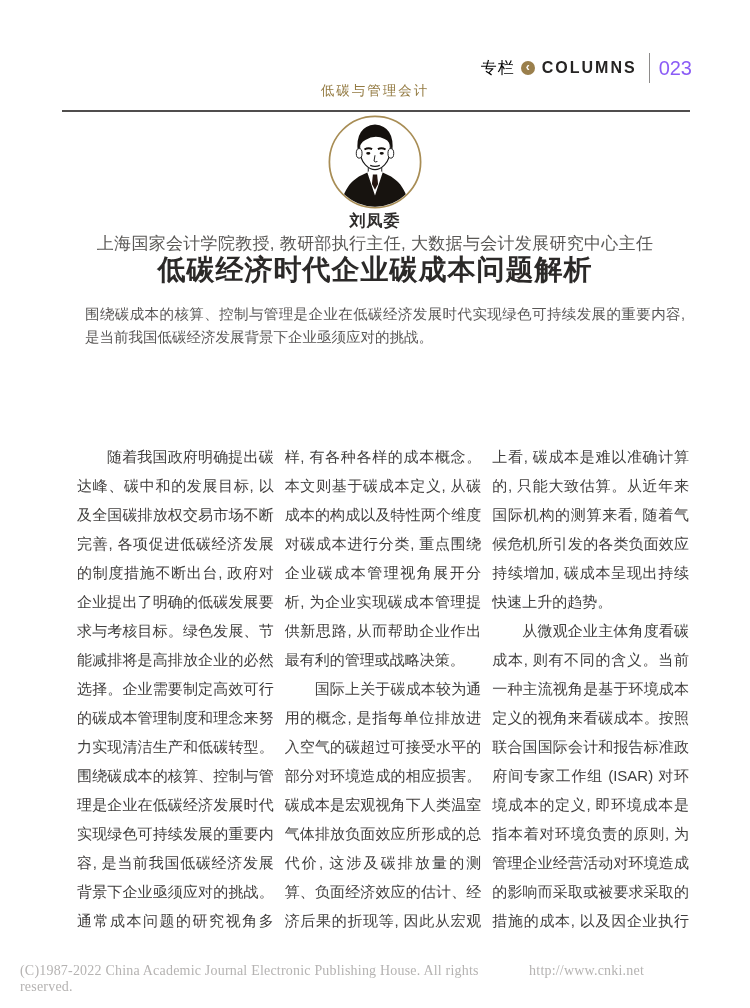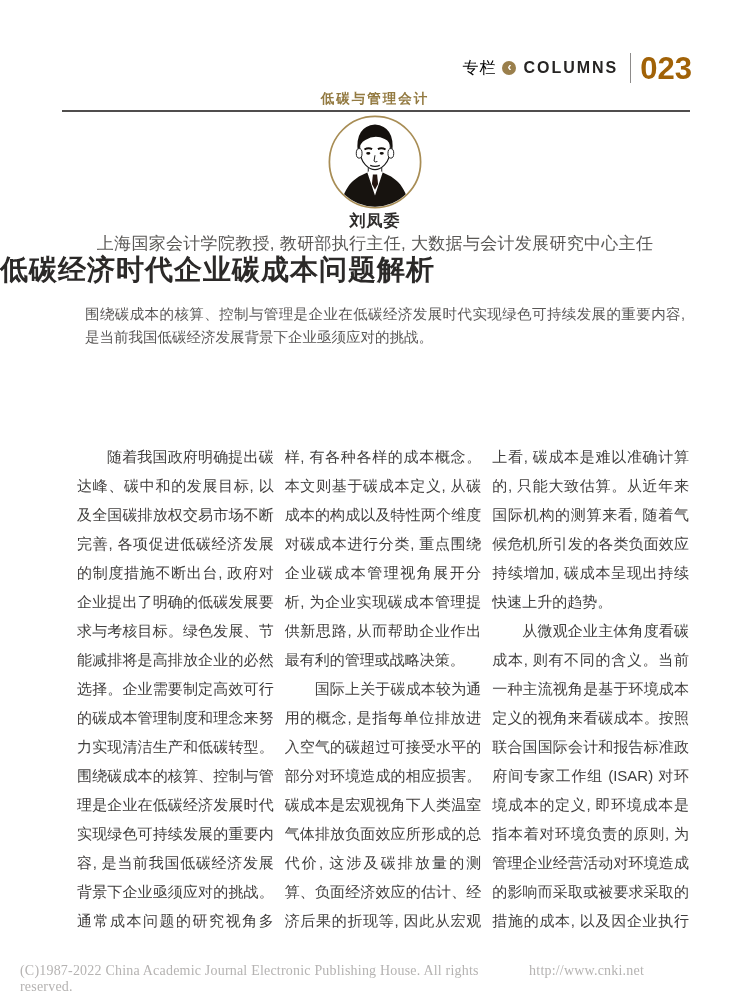--- a/index.html
+++ b/index.html
@@ -19,26 +19,26 @@
     display: flex; align-items: center; height: 36px;
   }
   .label-cn { color: #000000; font-size: 16px; letter-spacing: 1px; margin-right: 6px; }
   .cicon {
     display: inline-block; width: 14px; height: 14px; border-radius: 50%;
     background: #9a7f4c; color: #ffffff; font-size: 12px; line-height: 13px;
     text-align: center; font-weight: bold; margin-right: 7px;
   }
   .label-en { color: #262423; font-size: 16px; font-weight: bold; letter-spacing: 2px; }
   .vdivider { width: 1px; height: 30px; background: #8d8b8a; margin: 0 9px 0 12px; }
-  .pageno { color: #a16207; font-size: 31px; font-weight: bold; line-height: 31px; }
+  .pageno { color: #8b5cf6; font-size: 20px; font-weight: normal; line-height: 31px; }
 
   
   .column-title {
-    position: absolute; top: 90px; left: 0; width: 100%;
-    text-align: center; color: #937a41; font-size: 13.5px; font-weight: bold;
+    position: absolute; top: 82px; left: 0; width: 100%;
+    text-align: center; color: #937a41; font-size: 13.5px; font-weight: normal;
     letter-spacing: 2px;
   }
   .header-rule {
     position: absolute; top: 110px; left: 62px; width: 628px;
     border-top: 2px solid #504e4d;
   }
 
   
   .portrait {
     position: absolute; top: 114px; left: 50%; transform: translateX(-50%);
@@ -51,21 +51,21 @@
     letter-spacing: 1px;
   }
   .author-affiliation {
     position: absolute; top: 232px; left: 0; width: 100%;
     text-align: center; font-size: 17px; color: #5a5856; letter-spacing: 0.3px;
   }
 
   
   .article-title {
     position: absolute; top: 251px; left: 0; width: 100%;
-    font-size: 28px; font-weight: bold; color: #2b2928;
+    text-align: center; font-size: 28px; font-weight: bold; color: #2b2928;
     letter-spacing: 1px;
   }
   .article-abstract {
     position: absolute; top: 303px; left: 85px; width: 600px;
     font-size: 14.5px; line-height: 23px; color: #585655; text-align: justify;
   }
 
   
   .article-body {
     position: absolute; top: 442px; left: 77px; width: 612px; height: 518px;

